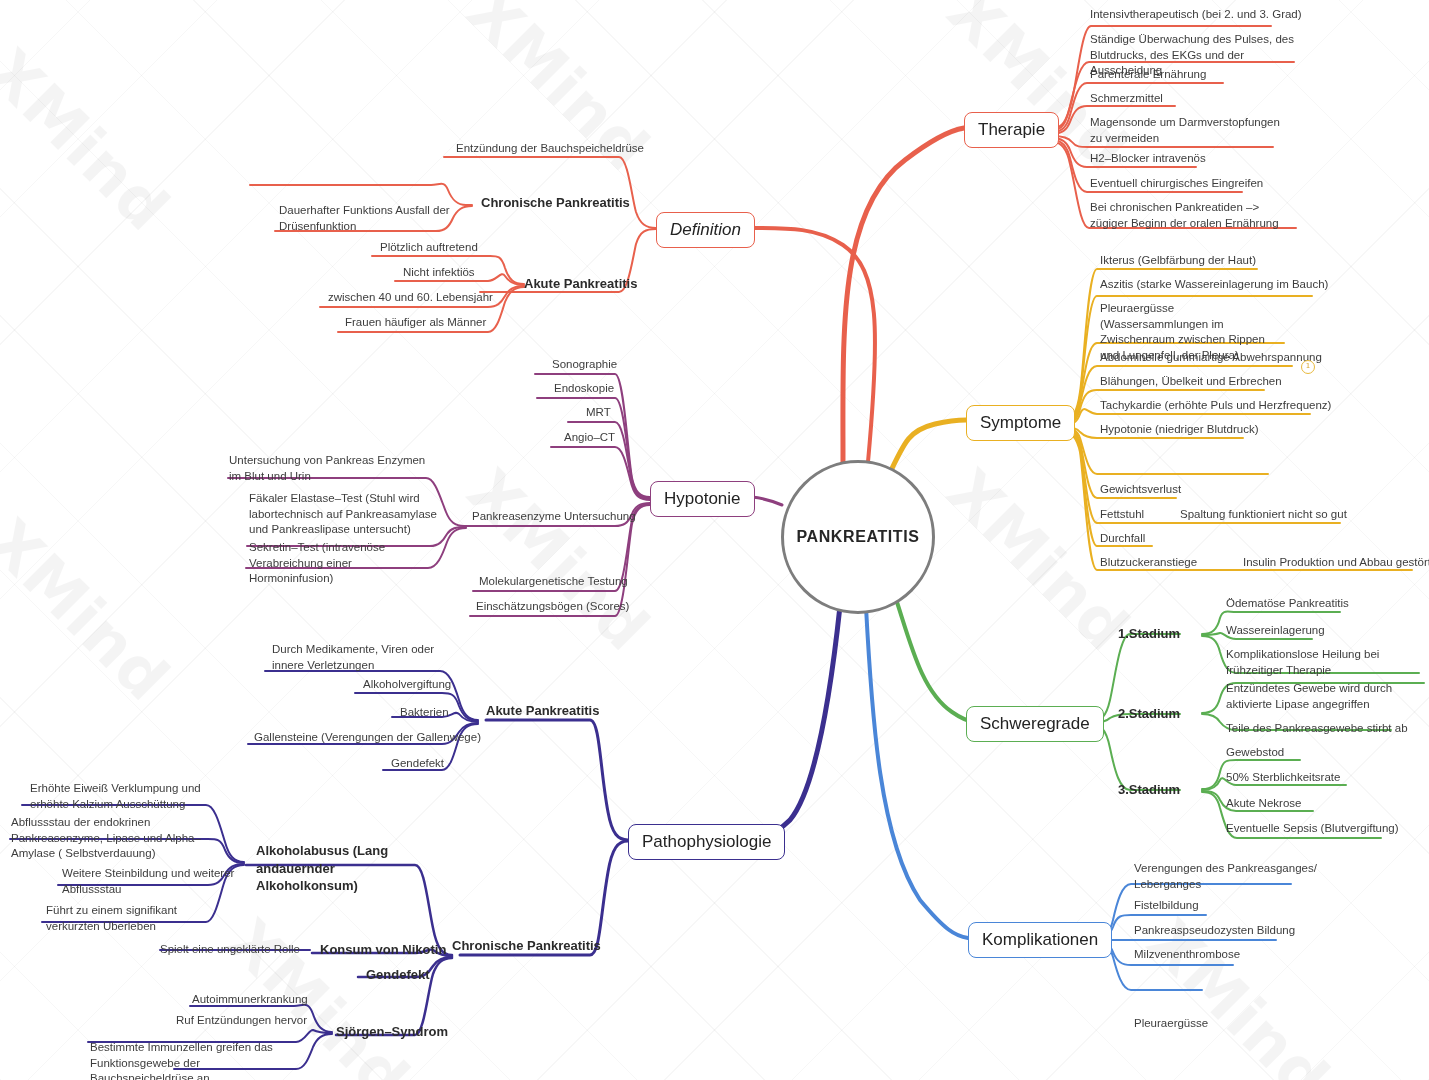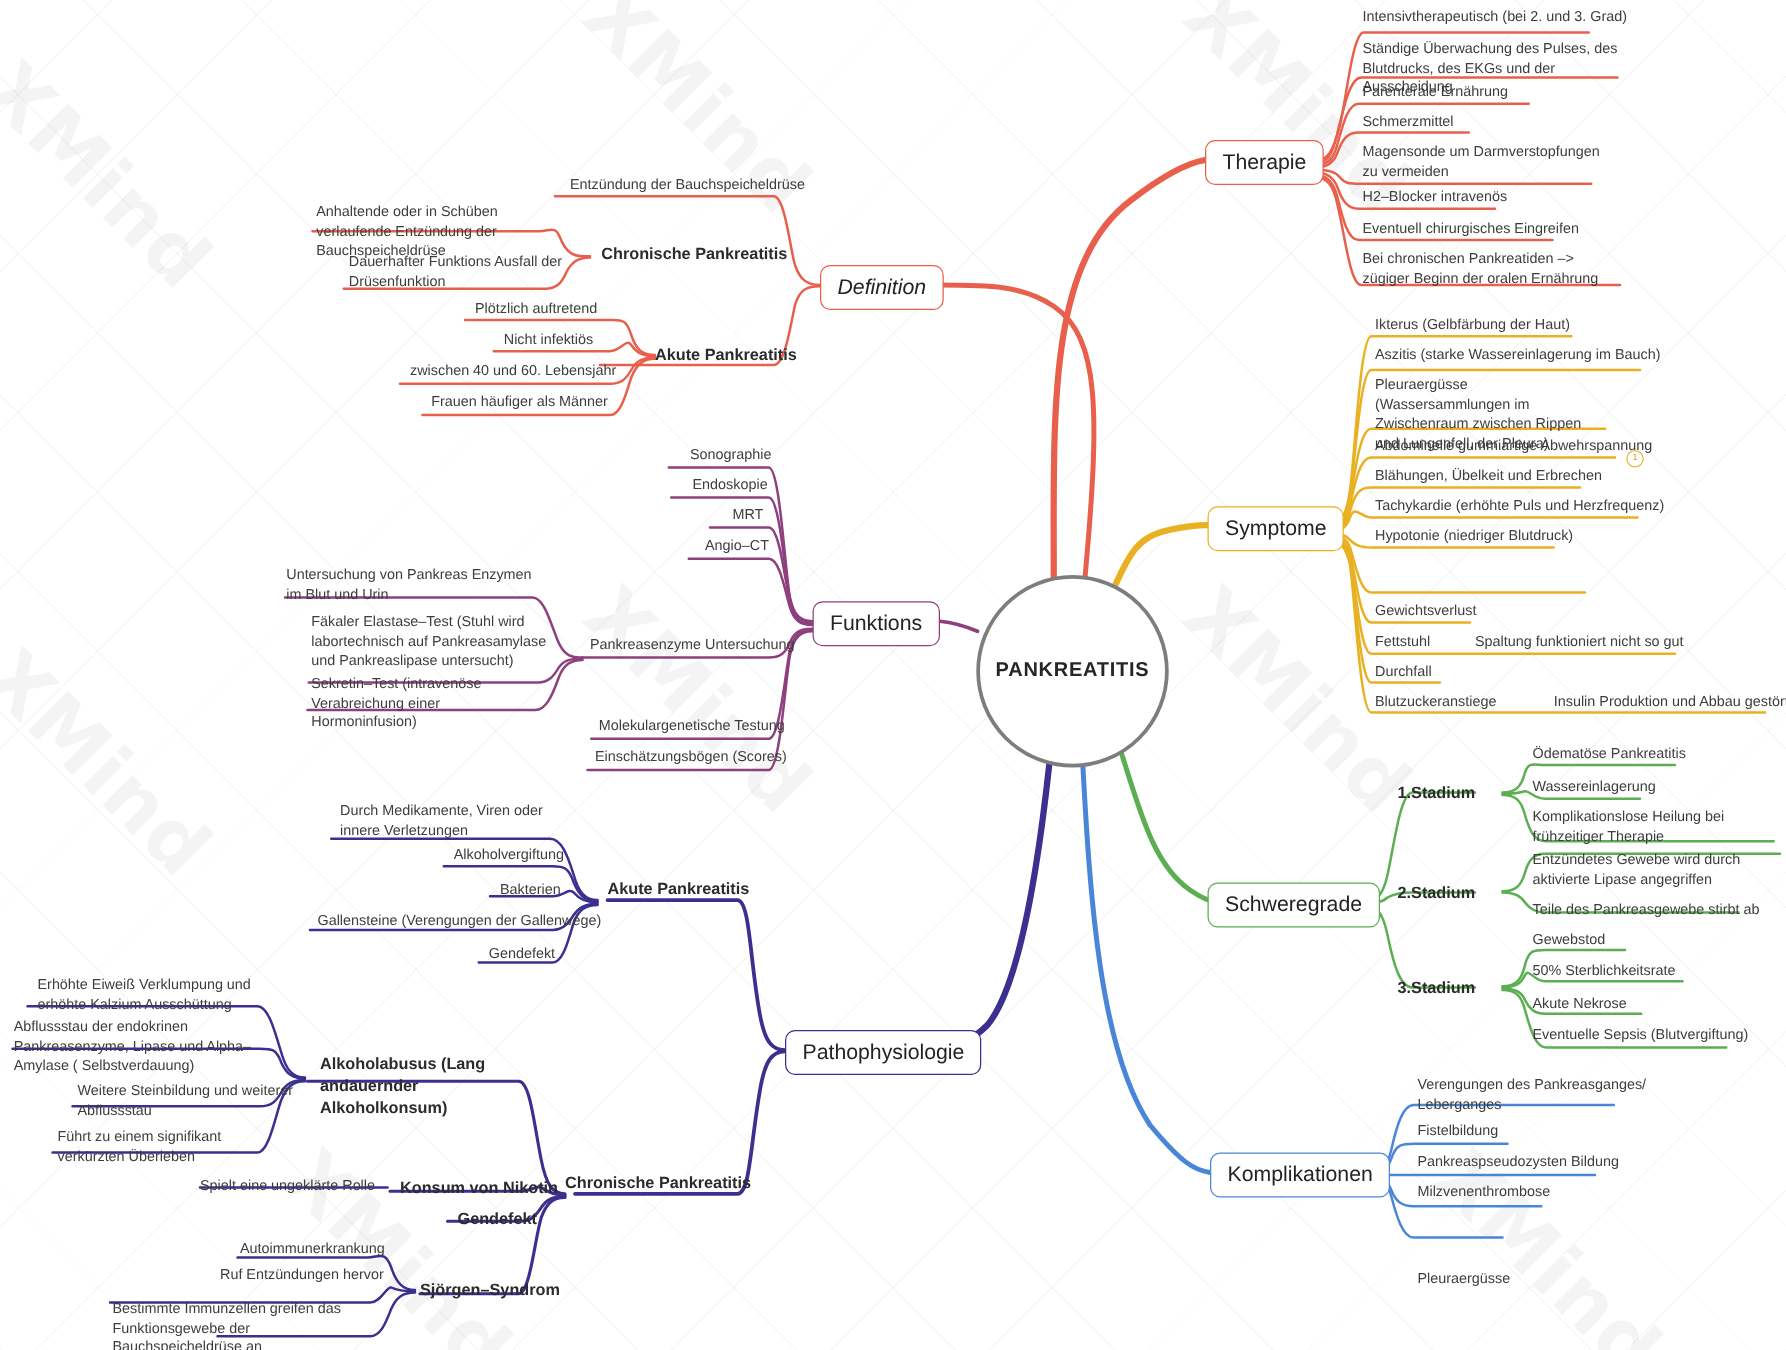--- a/index.html
+++ b/index.html
@@ -234,29 +234,28 @@
   <div class="node leaf nowrap" style="left:1134px;top:898px;">Fistelbildung</div>
   <div class="node leaf nowrap" style="left:1134px;top:923px;">Pankreaspseudozysten Bildung</div>
   <div class="node leaf nowrap" style="left:1134px;top:947px;">Milzvenenthrombose</div>
   <div class="node leaf nowrap" style="left:1134px;top:972px;margin-top:44px;">Pleuraergüsse</div>
 
   <div class="node main" style="left:656px;top:212px;border-color:#e8604c;font-style:italic;">Definition</div>
   <div class="node sub" style="left:481px;top:195px;">Chronische Pankreatitis</div>
   <div class="node sub" style="left:524px;top:276px;">Akute Pankreatitis</div>
 
   <div class="node leaf nowrap" style="left:456px;top:141px;">Entzündung der Bauchspeicheldrüse</div>
-  <div class="node leaf wrap" style="left:253px;top:163px;width:200px;">Anhaltende oder in Schüben verlaufende Entzündung der Bauchspeicheldrüse</div>
   <div class="node leaf wrap" style="left:279px;top:203px;width:180px;">Dauerhafter Funktions Ausfall der Drüsenfunktion</div>
 
   <div class="node leaf nowrap" style="left:380px;top:240px;">Plötzlich auftretend</div>
   <div class="node leaf nowrap" style="left:403px;top:265px;">Nicht infektiös</div>
   <div class="node leaf nowrap" style="left:328px;top:290px;">zwischen 40 und 60. Lebensjahr</div>
   <div class="node leaf nowrap" style="left:345px;top:315px;">Frauen häufiger als Männer</div>
 
-  <div class="node main" style="left:650px;top:481px;border-color:#8e3f7e;">Funktions</div>
+  <div class="node main" style="left:650px;top:481px;border-color:#8e3f7e;">Hypotonie</div>
   <div class="node leaf nowrap" style="left:552px;top:357px;">Sonographie</div>
   <div class="node leaf nowrap" style="left:554px;top:381px;">Endoskopie</div>
   <div class="node leaf nowrap" style="left:586px;top:405px;">MRT</div>
   <div class="node leaf nowrap" style="left:564px;top:430px;">Angio–CT</div>
   <div class="node leaf nowrap" style="left:472px;top:509px;">Pankreasenzyme Untersuchung</div>
   <div class="node leaf nowrap" style="left:479px;top:574px;">Molekulargenetische Testung</div>
   <div class="node leaf nowrap" style="left:476px;top:599px;">Einschätzungsbögen (Scores)</div>
 
   <div class="node leaf wrap" style="left:229px;top:453px;width:210px;">Untersuchung von Pankreas Enzymen im Blut und Urin</div>
   <div class="node leaf wrap" style="left:249px;top:540px;width:190px;">Sekretin–Test (intravenöse Verabreichung einer Hormoninfusion)</div>

